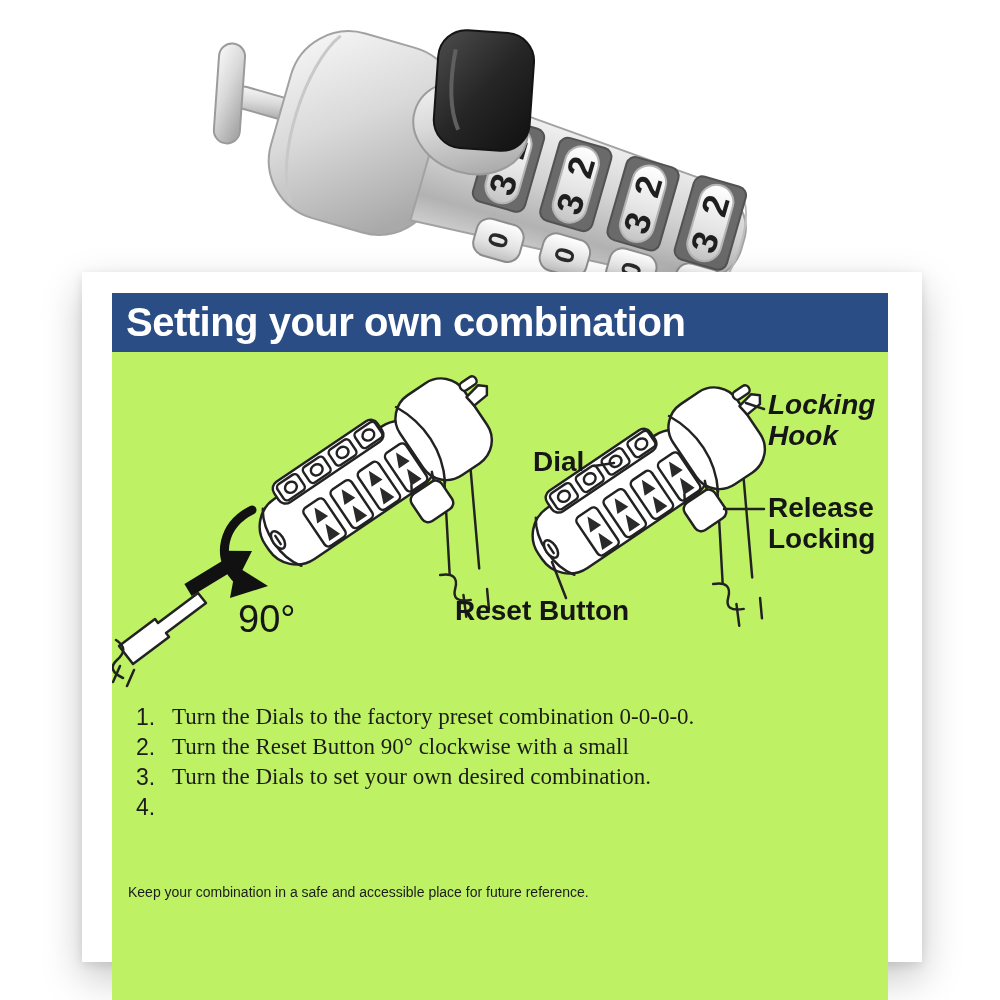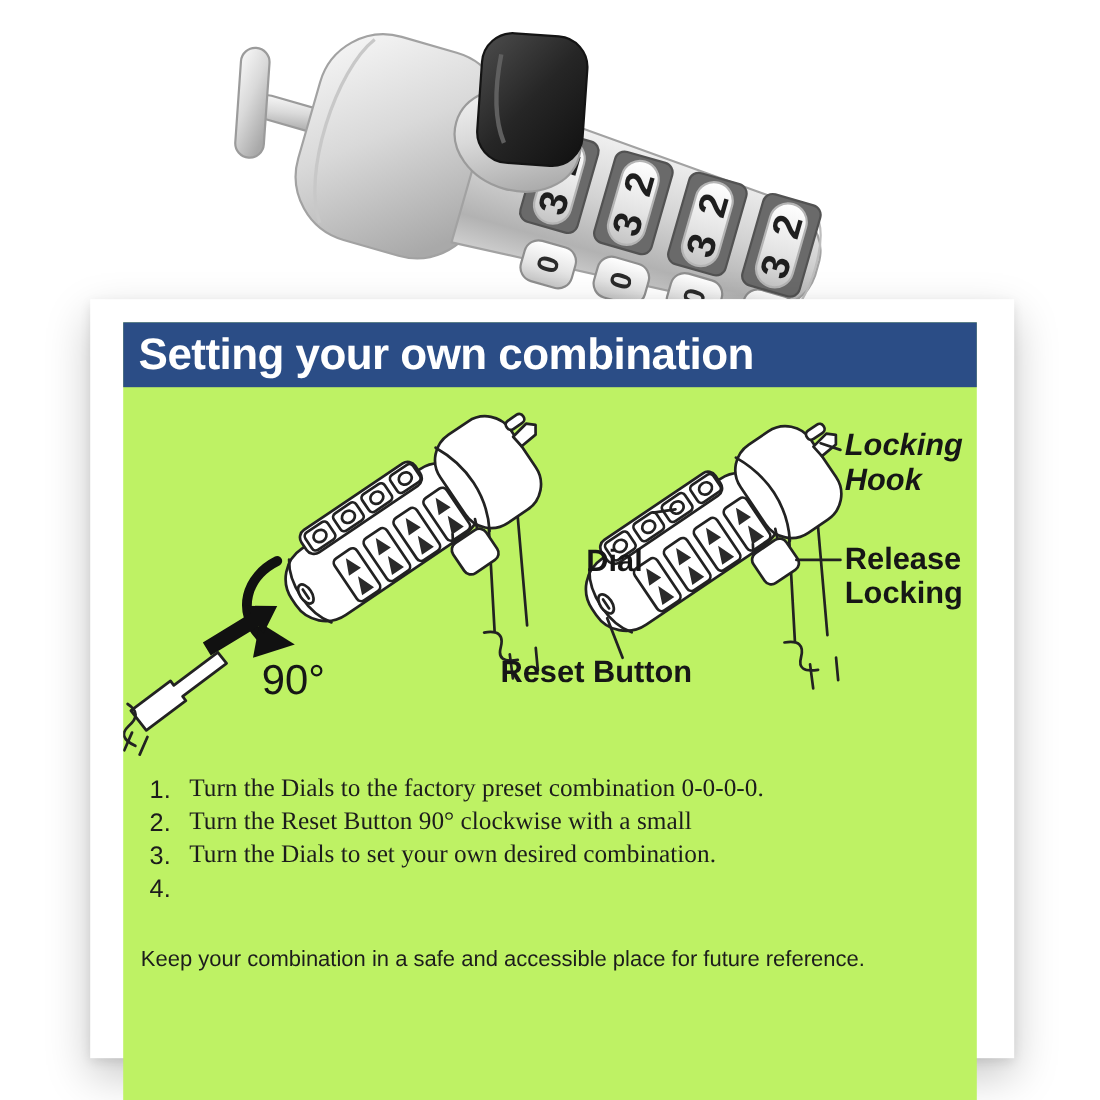--- a/index.html
+++ b/index.html
@@ -24,36 +24,36 @@
     background:#2b4d86;color:#ffffff;
     font-weight:bold;font-size:40px;line-height:58px;
     padding-left:14px;box-sizing:border-box;letter-spacing:-0.5px;
     white-space:nowrap;
   }
   .diagram{position:absolute;left:0;top:59px;width:776px;height:338px;}
   .label{
     position:absolute;font-weight:bold;color:#161616;
     font-size:28px;line-height:31px;white-space:nowrap;
   }
-  .lbl-dial{left:421px;top:153px;margin-top:48px;}
+  .lbl-dial{left:421px;top:153px;}
   .lbl-hook{left:656px;top:96px;font-style:italic;}
   .lbl-release{left:656px;top:199px;}
   .lbl-reset{left:343px;top:302px;}
   .lbl-angle{left:126px;top:306px;font-weight:normal;font-size:38px;line-height:40px;}
   .steps{
     position:absolute;left:24px;top:409px;width:742px;
     font-size:23px;line-height:30px;color:#1c1c1c;
   }
   .step{display:flex;}
   .step .num{width:36px;flex:none;}
   .ln{display:block;font-family:Liberation Serif, serif;}
   .step-4 .ln + .ln{padding-left:12px;}
   .note{
-    position:absolute;left:16px;top:568px;width:750px;
-    font-size:20px;color:#1c1c1c;white-space:nowrap;
+    position:absolute;left:16px;top:591px;width:750px;
+    font-size:14px;color:#1c1c1c;white-space:nowrap;
   }
   svg text{user-select:none;}
   .dial-digit{font-family:"Liberation Sans",sans-serif;font-weight:bold;font-size:36px;fill:#1e1e1e;}
   .wheel-zero{font-family:"Liberation Sans",sans-serif;font-weight:bold;font-size:27px;fill:#2a2a2a;}
 </style>
 </head>
 <body>
 
 <div class="photo">
   <svg width="1000" height="272" viewBox="0 0 1000 272">

